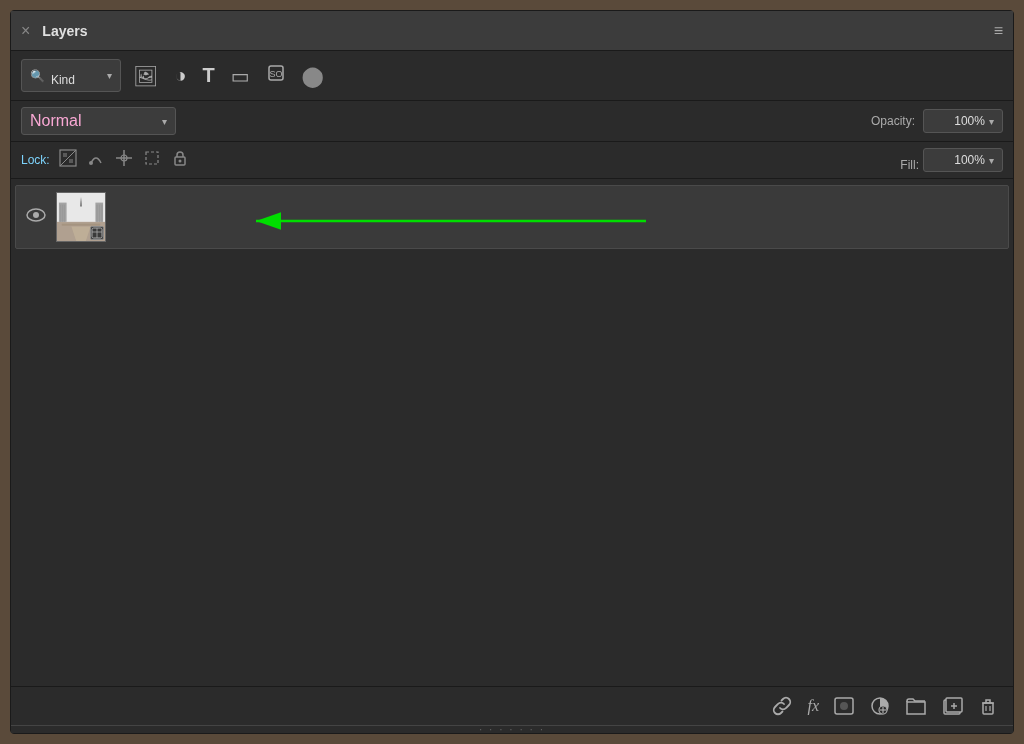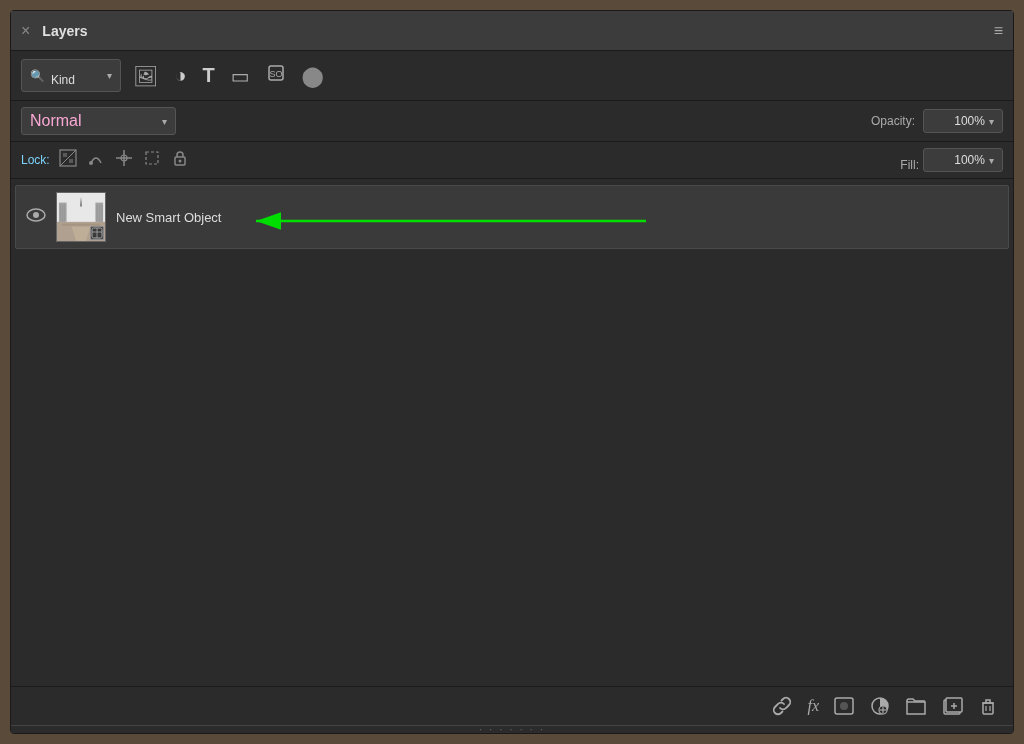--- a/index.html
+++ b/index.html
@@ -506,21 +506,20 @@
           
           <div class="smart-object-badge">
             <svg width="12" height="12" viewBox="0 0 12 12">
               <rect x="1" y="1" width="10" height="10" rx="1.5" fill="none" stroke="#aaa" stroke-width="1"></rect>
               <line x1="1" y1="5" x2="11" y2="5" stroke="#aaa" stroke-width="0.8"></line>
               <line x1="6" y1="1" x2="6" y2="11" stroke="#aaa" stroke-width="0.8"></line>
             </svg>
           </div>
         </div>
 
-        <span class="layer-name">New Smart Object</span>
 
         <svg class="green-arrow-overlay" xmlns="http://www.w3.org/2000/svg" style="position:absolute;top:0;left:0;width:100%;height:100%;pointer-events:none;">
 
           <defs>
             <marker id="arrowhead" markerWidth="10" markerHeight="7" refX="10" refY="3.5" orient="auto">
               <polygon points="0 0, 10 3.5, 0 7" fill="#00dd00"></polygon>
             </marker>
           </defs>
           <line x1="630" y1="35" x2="240" y2="35" stroke="#00dd00" stroke-width="2.5" marker-end="url(#arrowhead)"></line>
         </svg>

